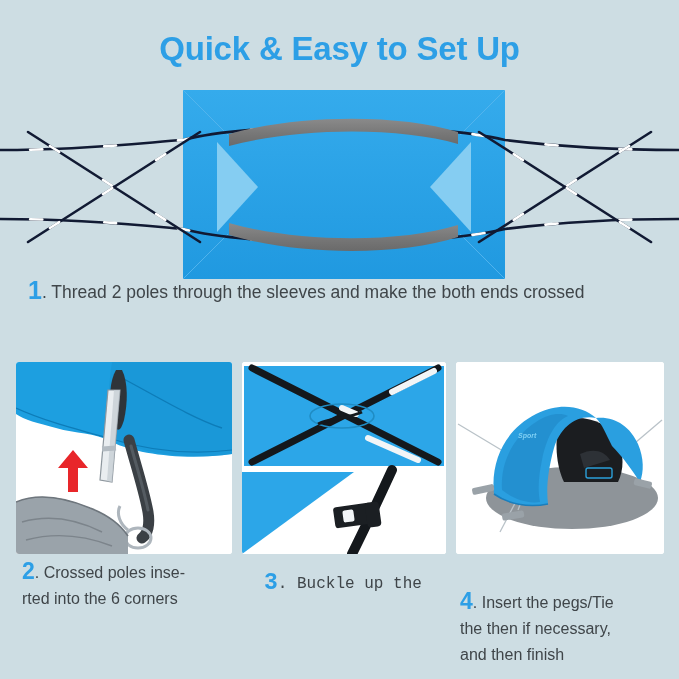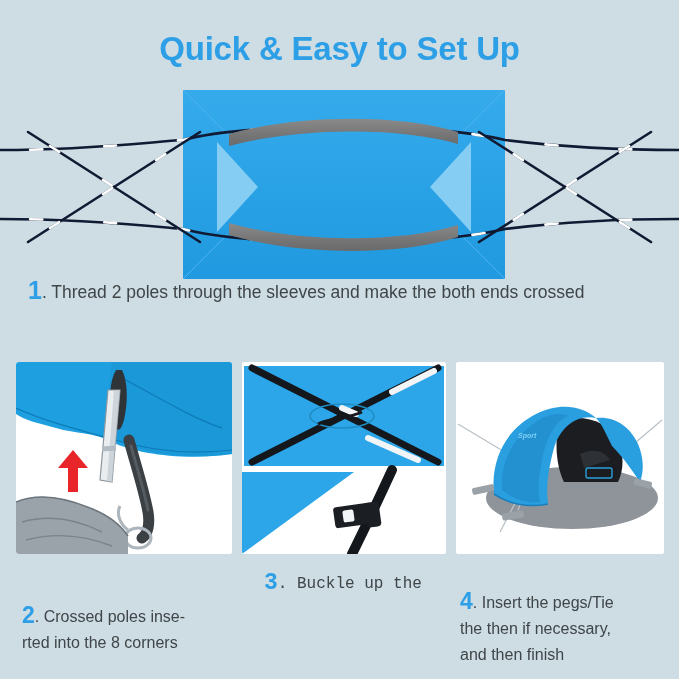--- a/index.html
+++ b/index.html
@@ -79,21 +79,21 @@
     font-size: 16px;
     line-height: 26px;
     color: #3f4549;
   }
   .caption .num {
     font-size: 23px;
     font-weight: bold;
     color: #2d9fe6;
     vertical-align: -1px;
   }
-  #caption-2 { left: 22px;  top: 602px; width: 220px; }
+  #caption-2 { left: 22px;  top: 558px; width: 220px; }
   #caption-3 { left: 264px; top: 570px; width: 190px; font-family: Liberation Mono, monospace; }
   #caption-4 { left: 460px; top: 588px; width: 215px; }
   .cap-line { display: block; }
 </style>
 </head>
 <body>
 
 <div class="page">
 
   <div class="title">Quick &amp; Easy to Set Up</div>
@@ -254,21 +254,21 @@
       </g>
 
       <text x="62" y="76" font-family="Liberation Sans, sans-serif" font-size="7" font-style="italic" font-weight="bold" fill="#7fd0f5">Sport</text>
     </svg>
   </div>
 
   <div class="caption" id="caption-2">
     <span class="cap-line">
       <span class="num">2</span><span>. </span><span>Crossed poles inse-</span>
     </span>
-    <span class="cap-line">rted into the 8 corners</span>
+    <span class="cap-line">rted into the 6 corners</span>
   </div>
 
   <div class="caption" id="caption-3">
     <span class="cap-line">
       <span class="num">3</span><span>. </span><span>Buckle up the</span>
     </span>
   </div>
 
   <div class="caption" id="caption-4">
     <span class="cap-line">

